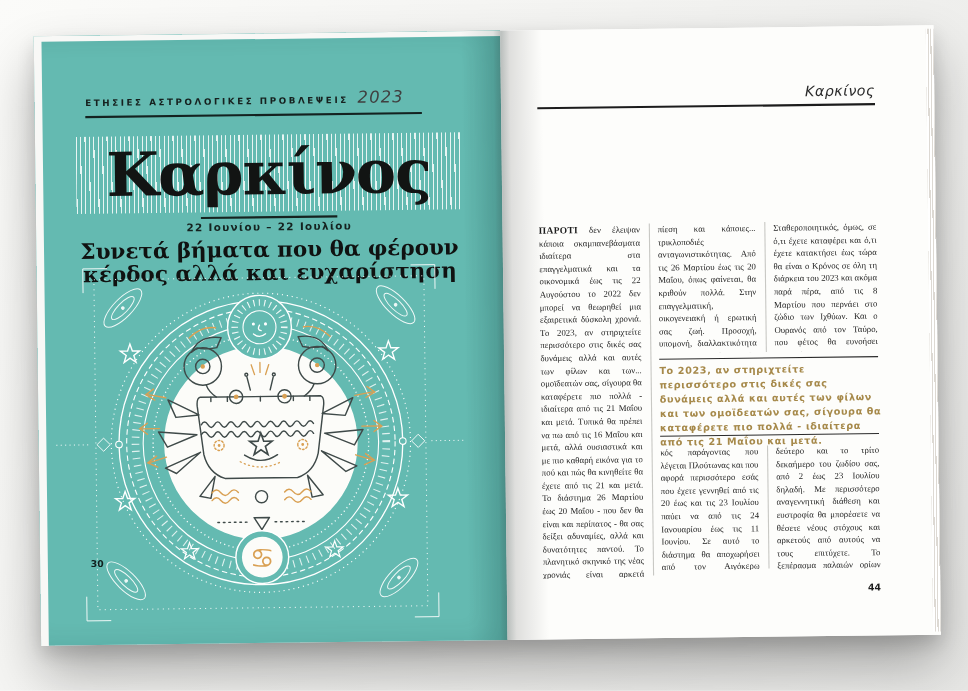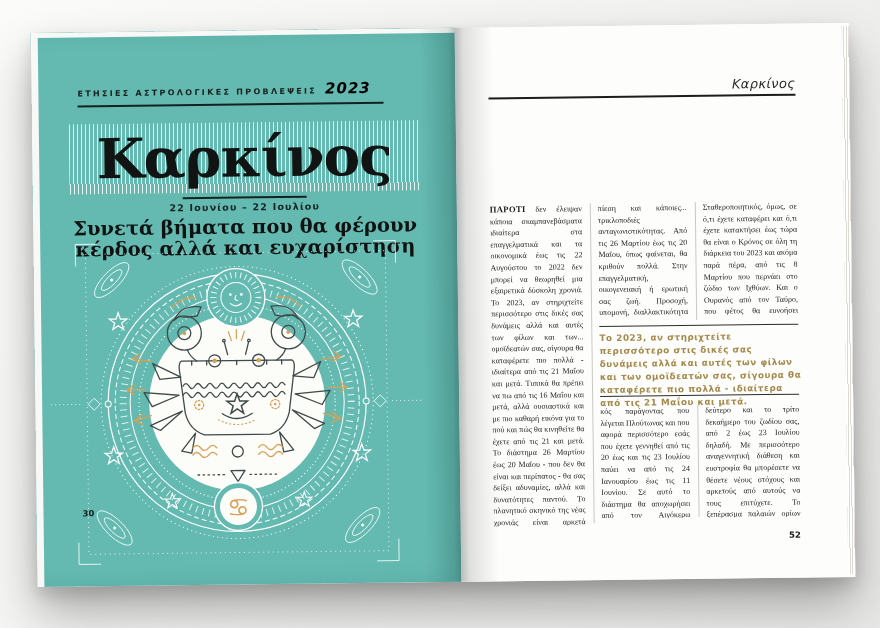--- a/index.html
+++ b/index.html
@@ -17,21 +17,21 @@
   .page-left{
     position:absolute;left:0;top:0;width:424px;height:554px;background:#64bab1;
     box-shadow:inset 7px 5px 0 #f8f8f6, inset -14px 0 22px rgba(0,60,55,.12);
   }
   .kicker-row{
     position:absolute;left:46px;top:50px;width:306px;
     border-bottom:2px solid #142220;padding-bottom:5px;
     display:flex;align-items:baseline;gap:8px;white-space:nowrap;
   }
   .kicker{font-size:8px;font-weight:bold;letter-spacing:2.3px;color:#16211f;}
-  .kicker-year{font-size:15px;font-style:italic;font-weight:bold;letter-spacing:1px;color:#000000;}
+  .kicker-year{font-size:15px;font-style:italic;font-weight:normal;letter-spacing:1px;color:#404040;}
   .stripe-band{
     position:absolute;left:37px;top:92px;width:350px;height:70px;
     background:repeating-linear-gradient(90deg,rgba(255,255,255,.85) 0 1px,rgba(255,255,255,0) 1px 4px);
     text-align:center;
   }
   .big-title{
     font-family:"DejaVu Serif",serif;font-weight:bold;font-size:55px;line-height:70px;
     color:#121413;letter-spacing:-1px;
   }
   .date-rule{position:absolute;left:150px;top:166px;width:124px;height:1.5px;background:#15221f;}
@@ -260,17 +260,17 @@
     <div class="quote-rule rule-b"></div>
 
     <div class="col col2b">
       <p>κός παράγοντας που λέγεται Πλούτωνας και που αφορά περισσότερο εσάς που έχετε γεννηθεί από τις 20 έως και τις 23 Ιουλίου παύει να από τις 24 Ιανουαρίου έως τις 11 Ιουνίου. Σε αυτό το διάστημα θα αποχωρήσει από τον Αιγόκερω απέναντί σας και θα περάσει στον Υδροχόο, εκεί όπου θα βρίσκεται για πολλά χρόνια από τις 24 Ιανουαρίου 2024 και μετά.</p>
     </div>
     <div class="div-v div2b"></div>
     <div class="col col3b">
       <p>δεύτερο και το τρίτο δεκαήμερο του ζωδίου σας, από 2 έως 23 Ιουλίου δηλαδή. Με περισσότερο αναγεννητική διάθεση και ευστροφία θα μπορέσετε να θέσετε νέους στόχους και αρκετούς από αυτούς να τους επιτύχετε. Το ξεπέρασμα παλαιών ορίων και πλαισίων που δεν χρησιμεύουν πια και έχουν ξεπεραστεί από τις τωρινές ανάγκες της ζωής σας εύκολα θα μπορούν να</p>
     </div>
 
-    <div class="folio folio-right">52</div>
+    <div class="folio folio-right">44</div>
   </div>
 
   <div class="gutter"></div>
 </div>
 
 </body></html>

